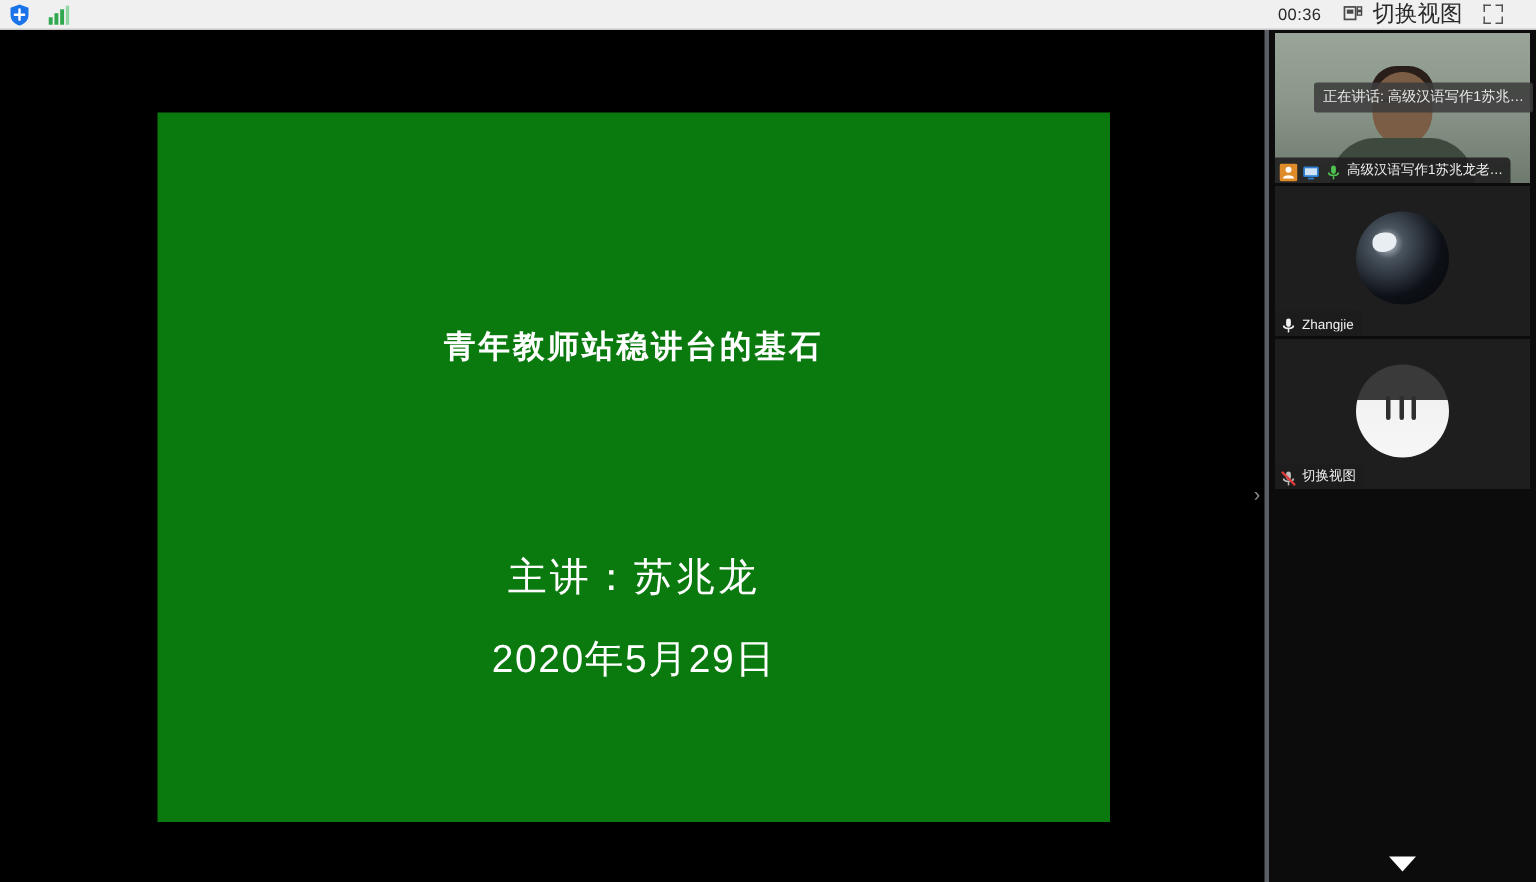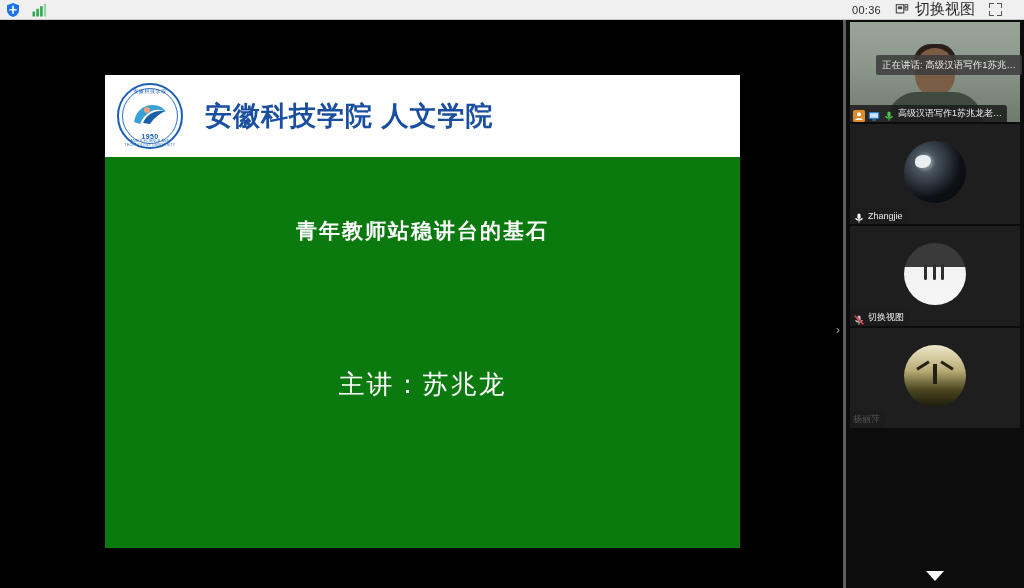--- a/index.html
+++ b/index.html
@@ -254,39 +254,25 @@
           <span class="c3"></span>
           <span class="c4"></span>
       </span>
     </div>
   </div>
 
   <div class="stage">
 
     <div class="slide">
 
-      <div class="slide-header">
-        <div class="logo">
-          <div class="logo-outer"></div>
-          <div class="logo-inner"></div>
-          <svg class="logo-bird" viewBox="0 0 38 26">
-            <path d="M3 21 C5 10 12 4 22 4 C28 4 33 7 35 11 C30 8 24 8 19 11 C14 14 11 18 9 23 Z" fill="#3aa0d8"></path>
-            <path d="M12 22 C16 13 24 9 34 10 C28 13 23 17 19 23 Z" fill="#1a5fa8"></path>
-            <circle cx="16" cy="9" r="3" fill="#f0a07a"></circle>
-          </svg>
-          <div class="logo-arc-top">安徽科技学院</div>
-          <div class="logo-year">1950</div>
-          <div class="logo-arc-bot">ANHUI SCIENCE AND TECHNOLOGY UNIVERSITY</div>
-        </div>
-        <div class="slide-header-title">安徽科技学院 人文学院</div>
-      </div>
 
       <div class="slide-body">
         <div class="slide-title-main">青年教师站稳讲台的基石</div>
         <div class="slide-presenter">主讲：苏兆龙</div>
+        <div class="slide-date">2020年5月29日</div>
       </div>
 
     </div>
 
     <div class="collapse-arrow">›</div>
   </div>
 
   <div class="stage-divider"></div>
 
   <div class="sidebar">
@@ -355,30 +341,20 @@
             <rect x="4.4" y="1.4" width="3.2" height="5.6" rx="1.6" fill="#bdbdbd"></rect>
             <path d="M2.8 6 C2.8 8.6 9.2 8.6 9.2 6" fill="none" stroke="#bdbdbd" stroke-width="1.2"></path>
             <rect x="5.5" y="8.4" width="1" height="2.2" fill="#bdbdbd"></rect>
             <path d="M1.6 1.6 L10.4 10.4" stroke="#e03b3b" stroke-width="1.5"></path>
           </svg>
         </span>
         <span class="nm">切换视图</span>
       </div>
     </div>
 
-    <div class="thumb">
-      <div class="avatar-wrap av5">
-        <div class="person"></div>
-          <div class="arm l"></div>
-          <div class="arm r"></div>
-      </div>
-      <div class="namebar dim">
-        <span class="nm">杨丽萍</span>
-      </div>
-    </div>
 
     <div class="scroll-down">
       <div class="tri-down"></div>
     </div>
 
   </div>
 
 </div>
 
 </body></html>

